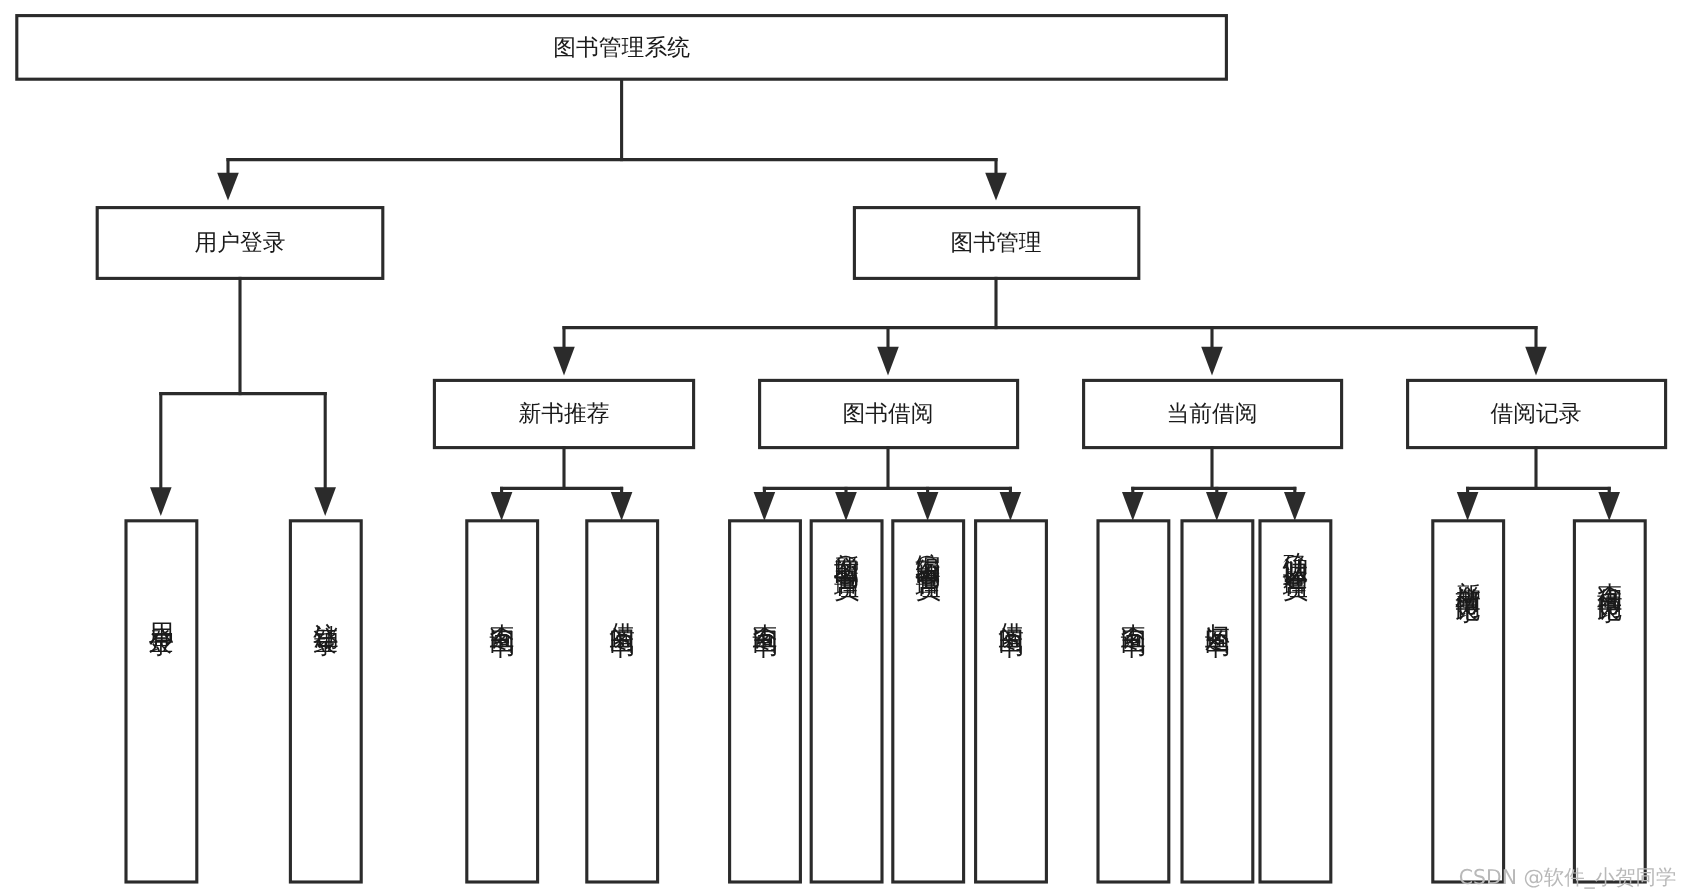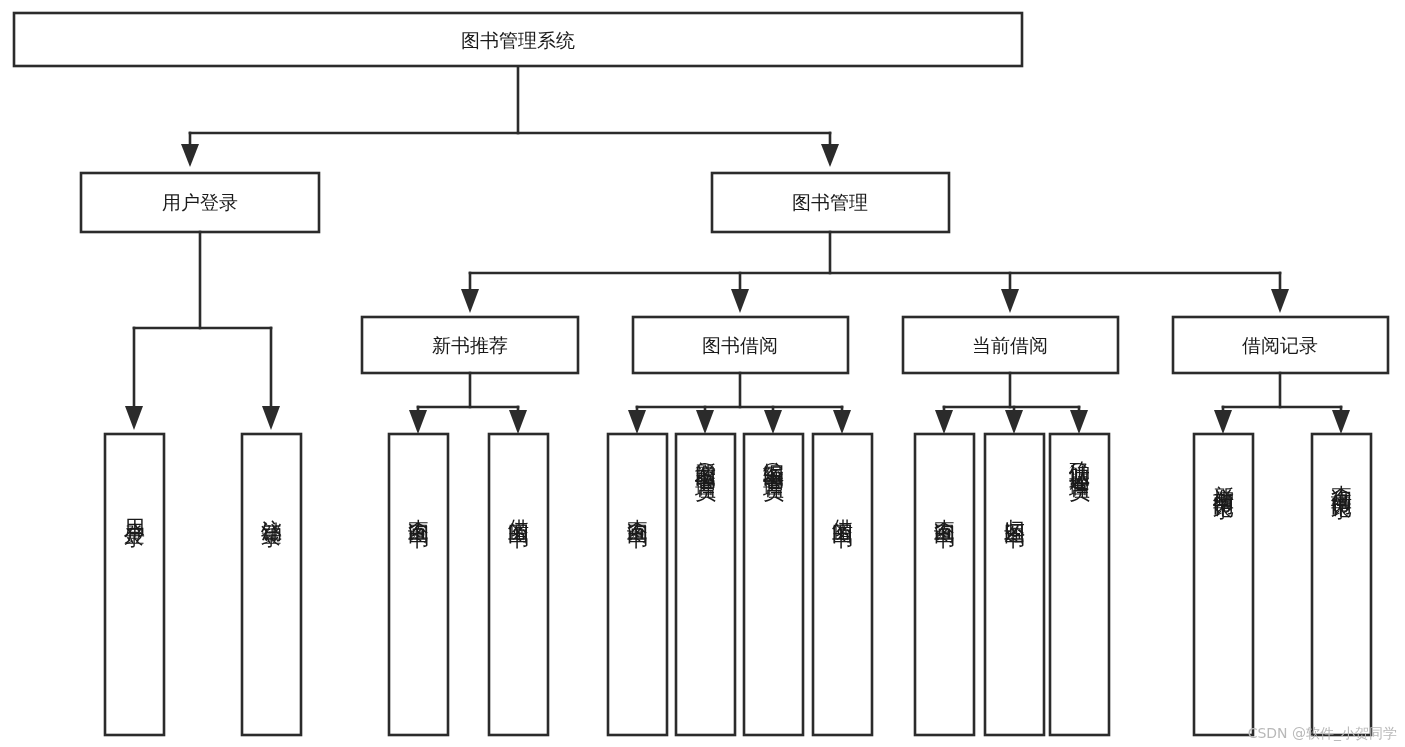--- a/index.html
+++ b/index.html
@@ -63,21 +63,21 @@
     line-height: 1.05;
     color: #1a1a1a;
     letter-spacing: 3px;
     white-space: nowrap;
   }
   .watermark {
     position: absolute;
     right: 8px;
     bottom: 4px;
     font-family: "DejaVu Sans", "Liberation Sans", sans-serif;
-    font-size: 14px;
+    font-size: 17px;
     color: #b9b9b9;
     white-space: nowrap;
     pointer-events: none;
     margin-left: 40px;
   }
 </style>
 </head>
 <body>
 
 <div id="diagram-root">

